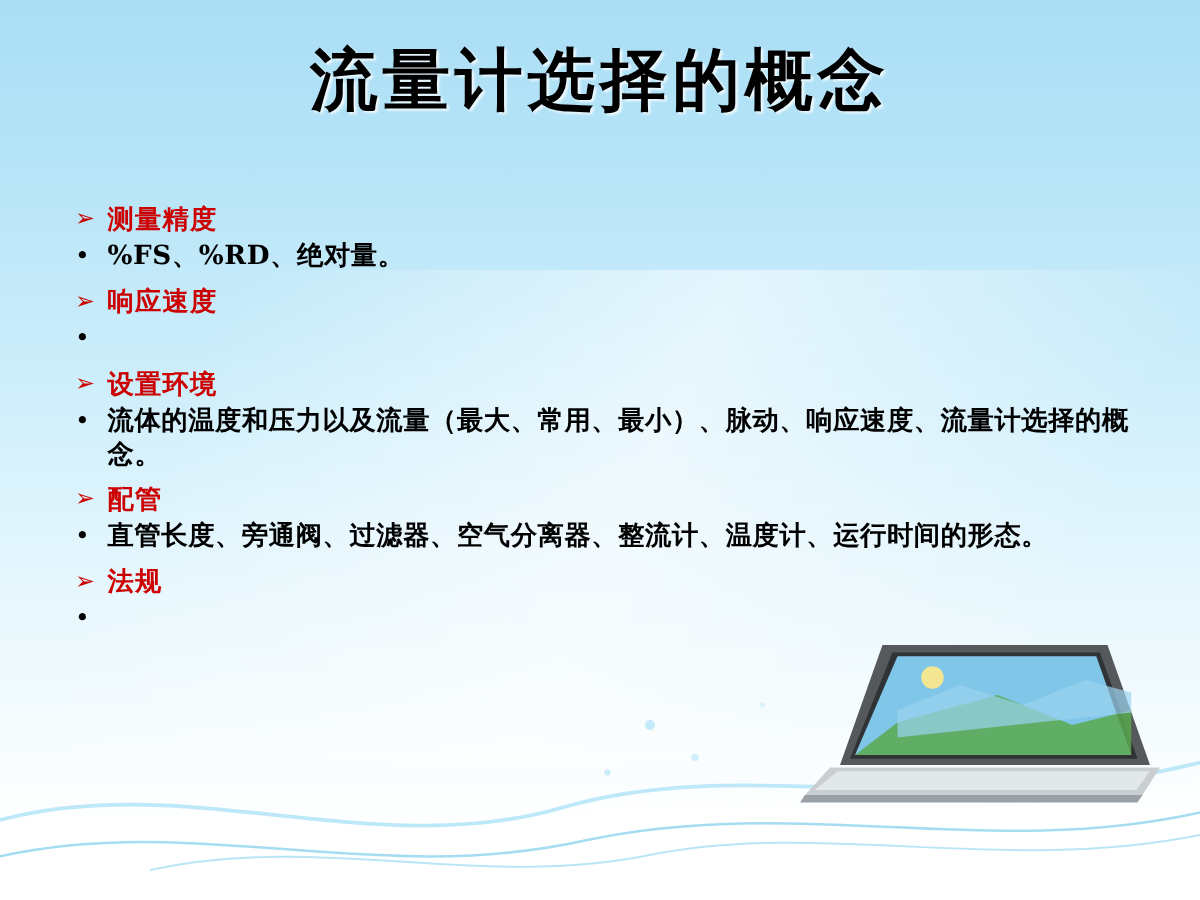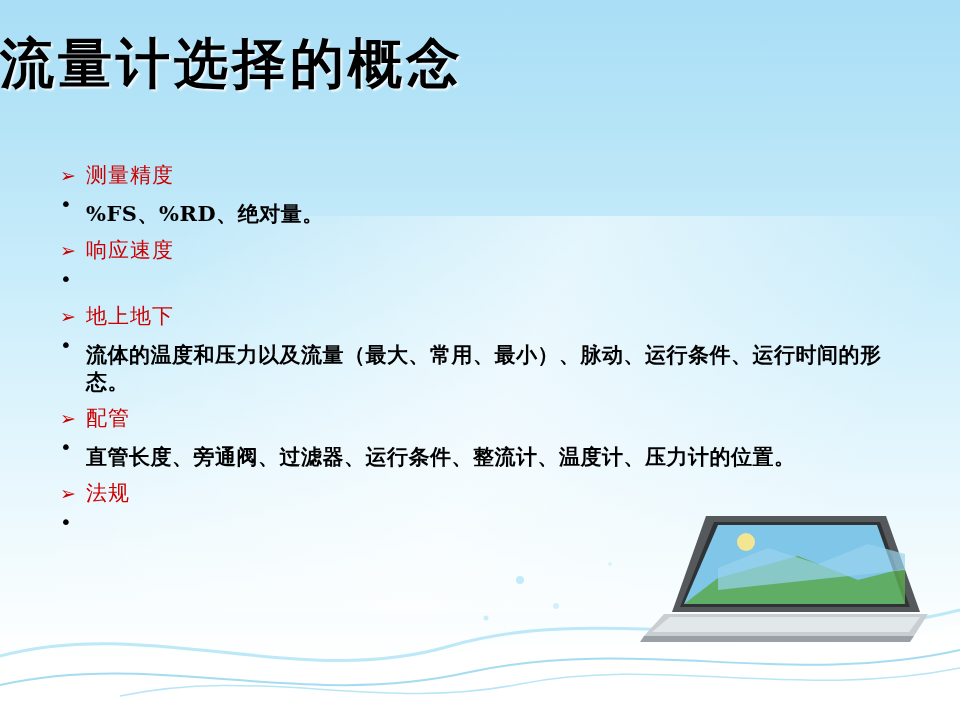--- a/index.html
+++ b/index.html
@@ -51,20 +51,21 @@
     top: 508px;
     width: 300px;
     height: 150px;
     pointer-events: none;
   }
   .title {
     position: absolute;
     left: 0;
     top: 28px;
     width: 960px;
+    text-align: center;
     font-family: "DejaVu Serif", serif;
     font-weight: bold;
     font-size: 54px;
     letter-spacing: 4px;
     color: #000000;
     text-shadow: 2px 2px 2px rgba(255,255,255,0.8);
   }
   .content {
     position: absolute;
     left: 60px;
@@ -81,21 +82,21 @@
     font-size: 19px;
     line-height: 26px;
     width: 26px;
     flex: 0 0 26px;
     text-align: left;
     font-family: "DejaVu Sans", sans-serif;
   }
   .head-text {
     color: #cc0000;
     font-family: "DejaVu Serif", serif;
-    font-weight: normal;
+    font-weight: bold;
     font-size: 21px;
     line-height: 26px;
     letter-spacing: 1px;
   }
   .bullet-line {
     display: flex;
     align-items: flex-start;
     margin: 0 0 4px 0;
   }
   .bullet-dot {
@@ -107,21 +108,20 @@
     text-align: left;
   }
   .bullet-text {
     color: #000000;
     font-family: "DejaVu Serif", serif;
     font-weight: bold;
     font-size: 21px;
     line-height: 27px;
     letter-spacing: 0.5px;
     max-width: 820px;
-    margin-top: 10px;
   }
   .gap { height: 6px; }
 </style>
 </head>
 <body>
 
 <div class="slide">
 
   <div class="sheen"></div>
 
@@ -170,35 +170,35 @@
       <span class="arrow-icon">➢</span>
       <span class="head-text">响应速度</span>
     </div>
     <div class="bullet-line">
       <span class="bullet-dot">•</span>
     </div>
     <div class="gap"></div>
 
     <div class="head-line">
       <span class="arrow-icon">➢</span>
-      <span class="head-text">地上地下</span>
-    </div>
-    <div class="bullet-line">
-      <span class="bullet-dot">•</span>
-      <span class="bullet-text">流体的温度和压力以及流量（最大、常用、最小）、脉动、运行条件、运行时间的形态。</span>
+      <span class="head-text">设置环境</span>
+    </div>
+    <div class="bullet-line">
+      <span class="bullet-dot">•</span>
+      <span class="bullet-text">流体的温度和压力以及流量（最大、常用、最小）、脉动、响应速度、流量计选择的概念。</span>
     </div>
     <div class="gap"></div>
 
     <div class="head-line">
       <span class="arrow-icon">➢</span>
       <span class="head-text">配管</span>
     </div>
     <div class="bullet-line">
       <span class="bullet-dot">•</span>
-      <span class="bullet-text">直管长度、旁通阀、过滤器、运行条件、整流计、温度计、压力计的位置。</span>
+      <span class="bullet-text">直管长度、旁通阀、过滤器、空气分离器、整流计、温度计、运行时间的形态。</span>
     </div>
     <div class="gap"></div>
 
     <div class="head-line">
       <span class="arrow-icon">➢</span>
       <span class="head-text">法规</span>
     </div>
     <div class="bullet-line">
       <span class="bullet-dot">•</span>
     </div>

